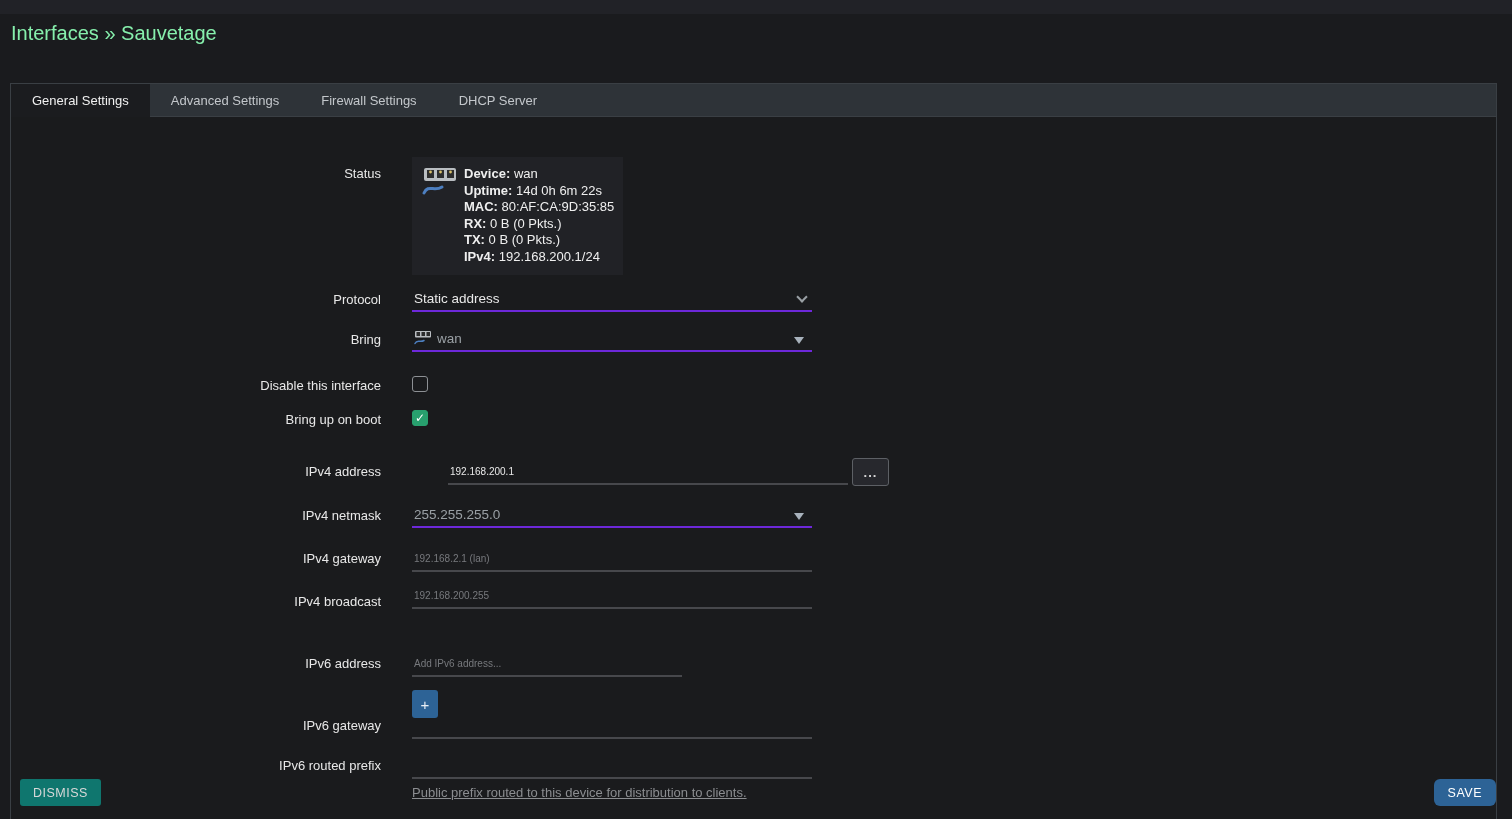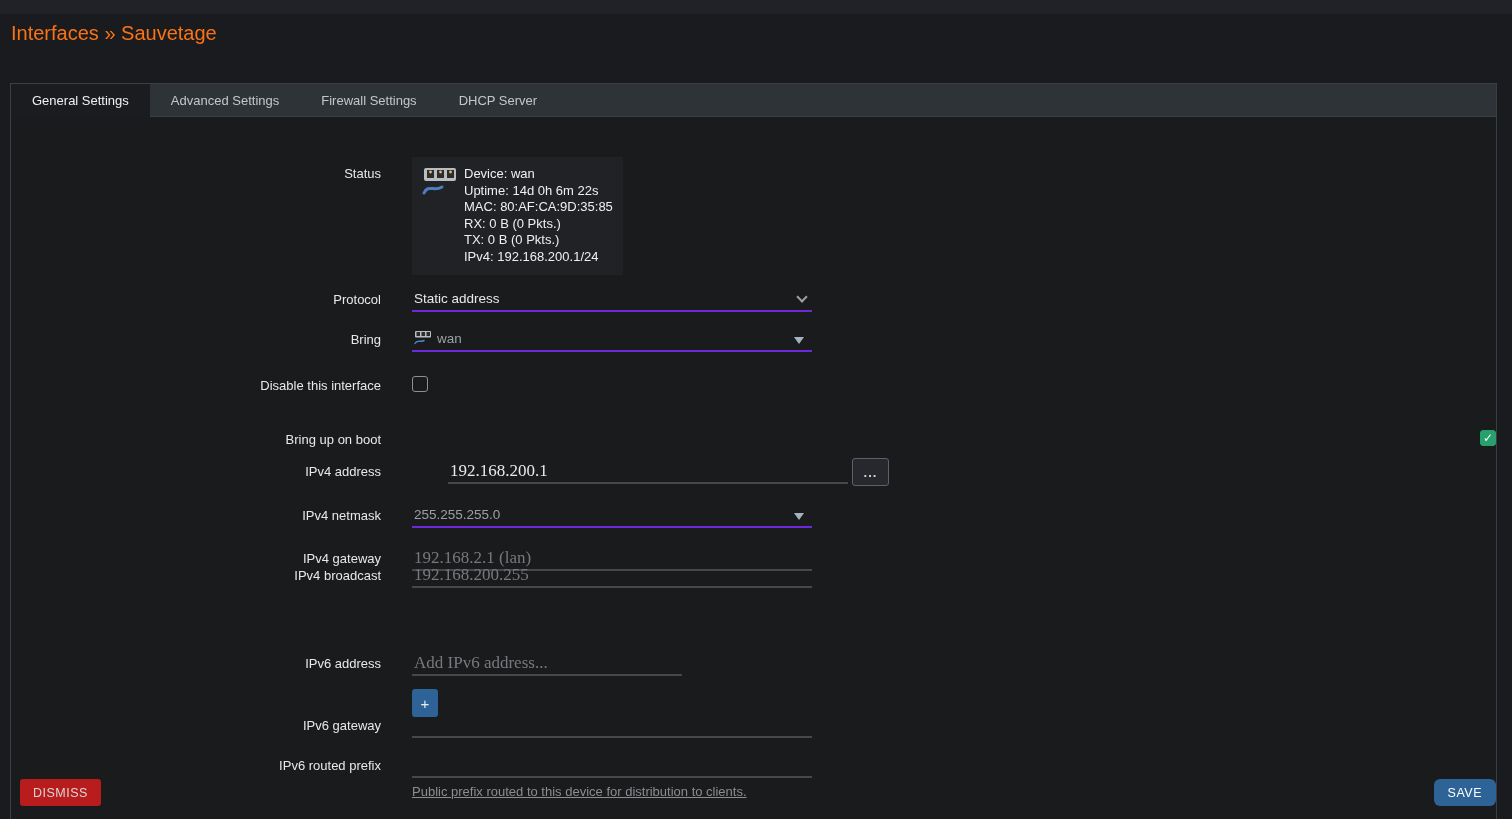--- a/index.html
+++ b/index.html
@@ -13,21 +13,21 @@
 
   
   .bg-strip { position:absolute; top:0; left:0; width:1512px; height:14px; background:#212227; overflow:hidden; }
   .bg-fragment {
     position:absolute; left:165px; top:-20px; height:25px; overflow:hidden;
     font-size:22px; font-weight:bold; color:#6a6055; opacity:.8; letter-spacing:1px;
   }
 
   .page-title {
     position:absolute; left:11px; top:22px;
-    font-size:20px; font-weight:400; color:#f97316;
+    font-size:20px; font-weight:400; color:#86efac;
   }
 
   
   .modal {
     position:absolute; left:10px; top:83px; width:1487px; height:801px;
     background:#1a1b1d; border:1px solid #3a3f44;
   }
   .tabbar {
     display:flex; height:33px; background:#2e3338;
     border-bottom:1px solid #3a3f44;
@@ -46,26 +46,26 @@
     padding-top:3px; flex:0 0 370px;
   }
   .row-field { margin-left:31px; position:relative; }
 
   
   .status-box {
     width:211px; min-height:112px; background:#212226;
     padding:9px 10px 10px 10px; display:flex; align-items:flex-start;
   }
   .status-lines { font-size:13px; line-height:16.5px; color:#efefef; margin-left:6px; white-space:nowrap; }
-  .status-lines b { font-weight:normal; }
+  .status-lines b { font-weight:bold; }
 
   
   .uinput {
     width:400px; background:transparent; border:none; border-bottom:2px solid #47484c;
-    color:#e9e9e9; font-size:17px; font-family:Liberation Serif, serif;
+    color:#e9e9e9; font-size:10px; font-family:Liberation Sans, sans-serif;
     height:23px; outline:none; padding:0 18px 2px 2px;
   }
   .uinput::placeholder { color:#77797d; opacity:1; }
   .uinput.short { width:270px; }
 
   .uselect {
     width:400px; border-bottom:2px solid #6d28d9; height:23px;
     display:flex; align-items:center; cursor:pointer; position:relative;
     font-size:13.5px; padding:0 2px 2px 2px;
   }
@@ -103,21 +103,21 @@
     display:flex; align-items:center; justify-content:center;
   }
   .help-text { font-size:13px; color:#8b8d90; margin-top:6px;text-decoration:underline; }
 
   
   .eth-icon { display:inline-block; }
 
   
   .btn-dismiss {
     position:absolute; left:20px; top:779px; height:27px; padding:0 13px;
-    background:#b91c1c; border:none; border-radius:3px; color:#d8d8d8;
+    background:#0f766e; border:none; border-radius:3px; color:#d8d8d8;
     font-size:12.5px; cursor:pointer; letter-spacing:.5px;
   }
   .btn-save {
     position:absolute; right:16px; top:779px; height:27px; padding:0 14px;
     background:#2d6396; border:none; border-radius:6px; color:#ffffff;
     font-size:12.5px; cursor:pointer; letter-spacing:.5px;
   }
 </style>
 </head>
 <body>
@@ -195,21 +195,21 @@
       </div>
     </div>
 
     <div class="form-row" style="top:258px;">
       <div class="row-label">Disable this interface</div>
       <div class="row-field">
         <div class="cbx"></div>
       </div>
     </div>
 
-    <div class="form-row" style="top:312px;justify-content:space-between;">
+    <div class="form-row" style="top:292px;">
       <div class="row-label">Bring up on boot</div>
       <div class="row-field">
         <div class="cbx checked">
           <span>✓</span>
         </div>
       </div>
     </div>
 
     <div class="form-row" style="top:344px;gap:36px;">
       <div class="row-label">IPv4 address</div>
@@ -229,21 +229,21 @@
       </div>
     </div>
 
     <div class="form-row" style="top:431px;">
       <div class="row-label">IPv4 gateway</div>
       <div class="row-field">
         <input class="uinput" type="text" placeholder="192.168.2.1 (lan)" style="">
       </div>
     </div>
 
-    <div class="form-row" style="top:448px;">
+    <div class="form-row" style="top:468px;align-items:flex-end;">
       <div class="row-label">IPv4 broadcast</div>
       <div class="row-field">
         <input class="uinput" type="text" placeholder="192.168.200.255" style="">
       </div>
     </div>
 
     <div class="form-row" style="top:536px;">
       <div class="row-label">IPv6 address</div>
       <div class="row-field">
         <input class="uinput short" type="text" placeholder="Add IPv6 address..." style="">

